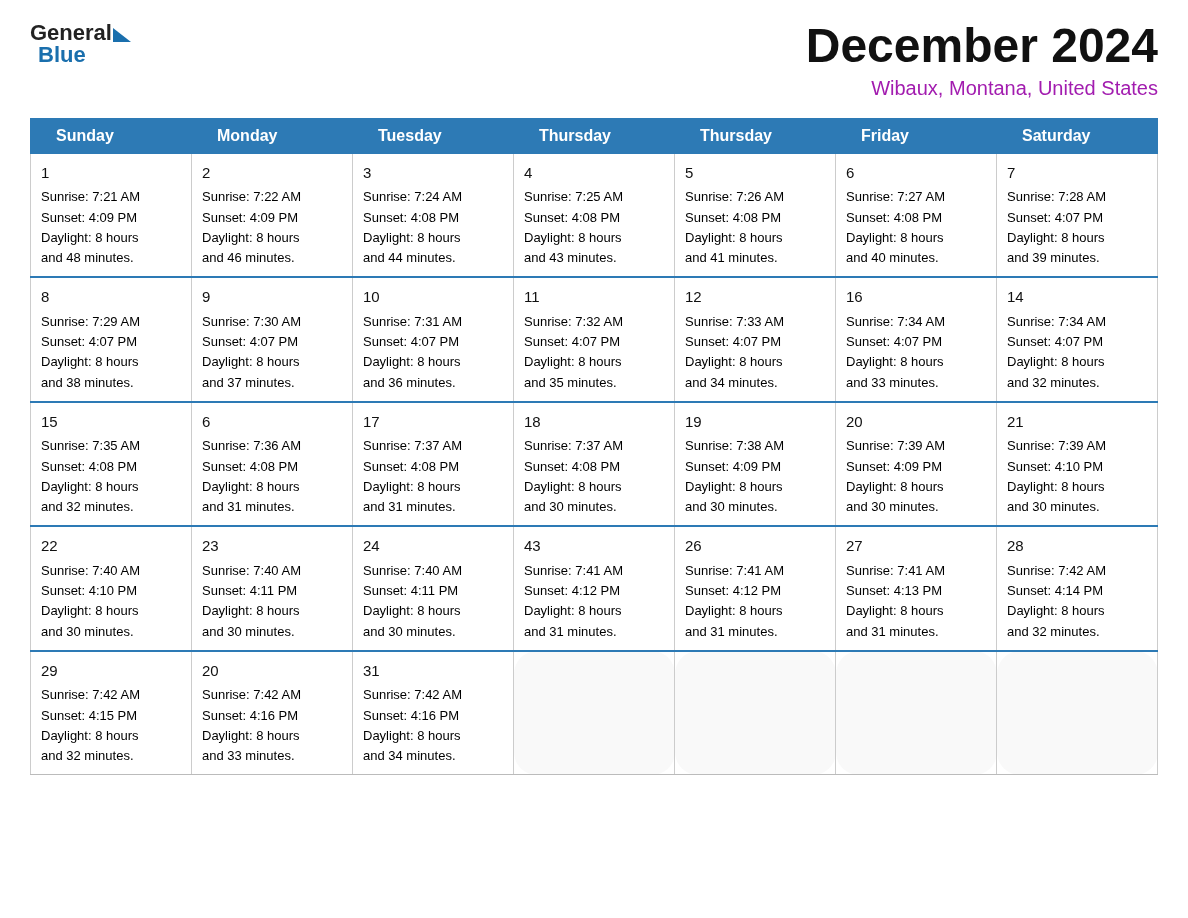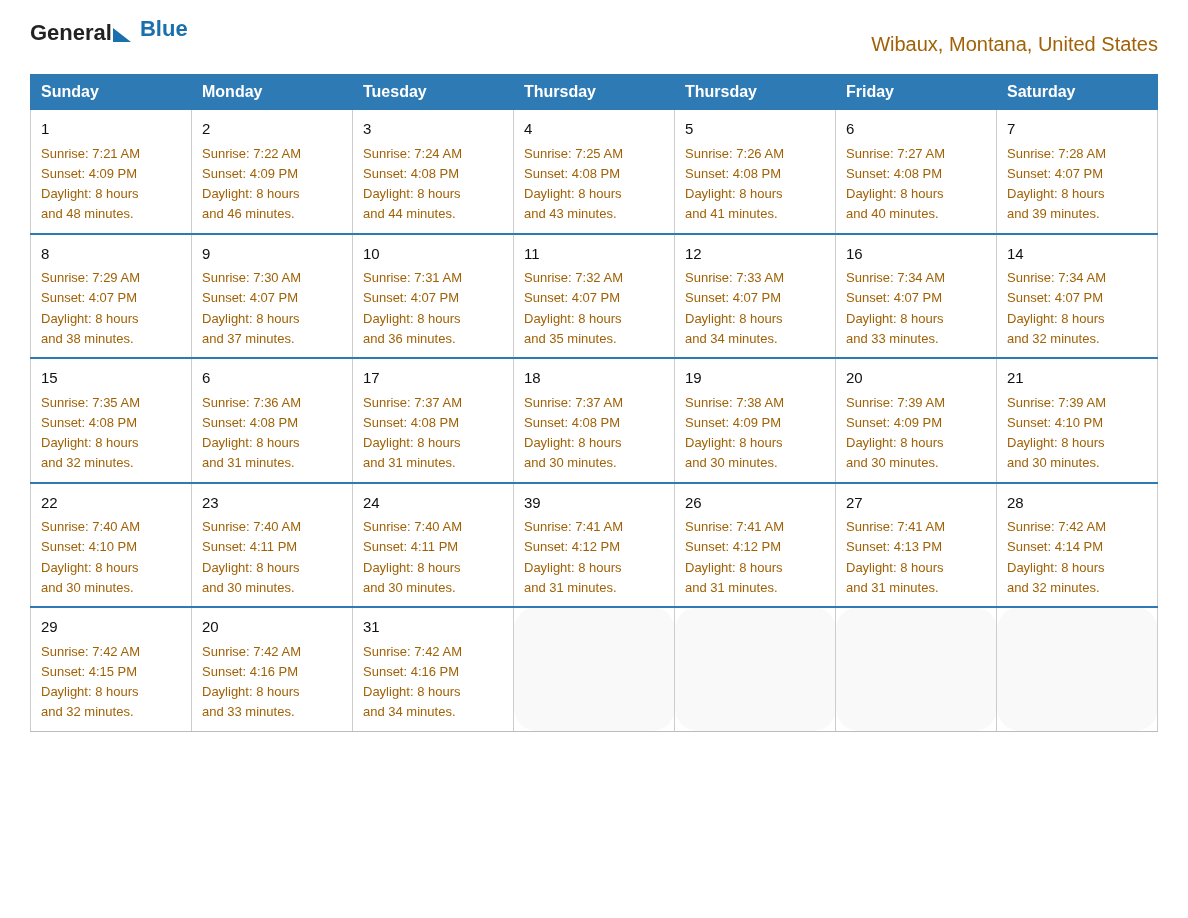--- a/index.html
+++ b/index.html
@@ -11,21 +11,21 @@
       min-height: 918px;
     }
     .header-area {
       display: flex;
       justify-content: space-between;
       align-items: flex-start;
       margin-bottom: 18px;
     }
     .logo-area {
       display: flex;
-      flex-direction: row;
+      flex-direction: column;
       align-items: flex-start;
     }
     .logo-text {
       display: flex;
       align-items: center;
       font-size: 22px;
       font-weight: bold;
       color: #222;
     }
     .logo-general { color: #222; }
@@ -44,55 +44,55 @@
       text-align: right;
     }
     .month-title {
       font-size: 48px;
       font-weight: bold;
       color: #111;
       line-height: 1.1;
     }
     .location-title {
       font-size: 20px;
-      color: #a16207;
-      margin-top: 13px;
+      color: #a21caf;
+      margin-top: 4px;
     }
     .calendar-table {
       width: 100%;
       border-collapse: collapse;
       table-layout: fixed;
     }
     .calendar-table thead tr th {
       background-color: #2d7ab5;
       color: #fff;
       font-size: 16px;
       font-weight: bold;
-      padding: 8px 10px;
+      padding: 8px 25px;
       text-align: left;
       border: 1px solid #2d7ab5;
     }
     .calendar-table tbody tr td {
       vertical-align: top;
       padding: 8px 10px;
       border: 1px solid #ccc;
       font-size: 13.5px;
       line-height: 1.5;
       background: #fff;
       min-height: 100px;
     }
     .calendar-table tbody tr td .day-num {
       font-size: 15px;
       font-weight: normal;
       color: #111;
       display: block;
       margin-bottom: 3px;
     }
     .calendar-table tbody tr td .day-info {
-      color: #a16207;
+      color: #000000;
       font-size: 13px;
       line-height: 1.55;
       margin-top: 28px;
     }
     .calendar-table tbody tr td.empty {
       background: #f9f9f9;
     }
     .calendar-table tbody tr {
       border-bottom: 2px solid #2d7ab5;
     }
@@ -117,20 +117,21 @@
 <div class="header-area">
   <div class="logo-area">
     <div class="logo-text">
       <span class="logo-general">General</span>
       <span class="logo-arrow"></span>
       <br>
     </div>
     <div style="font-size:22px;font-weight:bold;color:#1a6fad;margin-top:-4px;margin-left:8px;">Blue</div>
   </div>
   <div class="title-area">
+    <div class="month-title">December 2024</div>
     <div class="location-title">Wibaux, Montana, United States</div>
   </div>
 </div>
 
 <table class="calendar-table">
   <thead>
     <tr>
     <th>Sunday</th>
         <th>Monday</th>
         <th>Tuesday</th>
@@ -189,21 +190,21 @@
         <td><span class="day-num">21</span>
 <span class="day-info">Sunrise: 7:39 AM<br>Sunset: 4:10 PM<br>Daylight: 8 hours and&nbsp;30 minutes.</span></td>
       </tr>
       <tr class="week-divider">
         <td><span class="day-num">22</span>
 <span class="day-info">Sunrise: 7:40 AM<br>Sunset: 4:10 PM<br>Daylight: 8 hours and&nbsp;30 minutes.</span></td>
         <td><span class="day-num">23</span>
 <span class="day-info">Sunrise: 7:40 AM<br>Sunset: 4:11 PM<br>Daylight: 8 hours and&nbsp;30 minutes.</span></td>
         <td><span class="day-num">24</span>
 <span class="day-info">Sunrise: 7:40 AM<br>Sunset: 4:11 PM<br>Daylight: 8 hours and&nbsp;30 minutes.</span></td>
-        <td><span class="day-num">39</span>
+        <td><span class="day-num">43</span>
 <span class="day-info">Sunrise: 7:41 AM<br>Sunset: 4:12 PM<br>Daylight: 8 hours and&nbsp;31 minutes.</span></td>
         <td><span class="day-num">26</span>
 <span class="day-info">Sunrise: 7:41 AM<br>Sunset: 4:12 PM<br>Daylight: 8 hours and&nbsp;31 minutes.</span></td>
         <td><span class="day-num">27</span>
 <span class="day-info">Sunrise: 7:41 AM<br>Sunset: 4:13 PM<br>Daylight: 8 hours and&nbsp;31 minutes.</span></td>
         <td><span class="day-num">28</span>
 <span class="day-info">Sunrise: 7:42 AM<br>Sunset: 4:14 PM<br>Daylight: 8 hours and&nbsp;32 minutes.</span></td>
       </tr>
       <tr>
         <td><span class="day-num">29</span>

